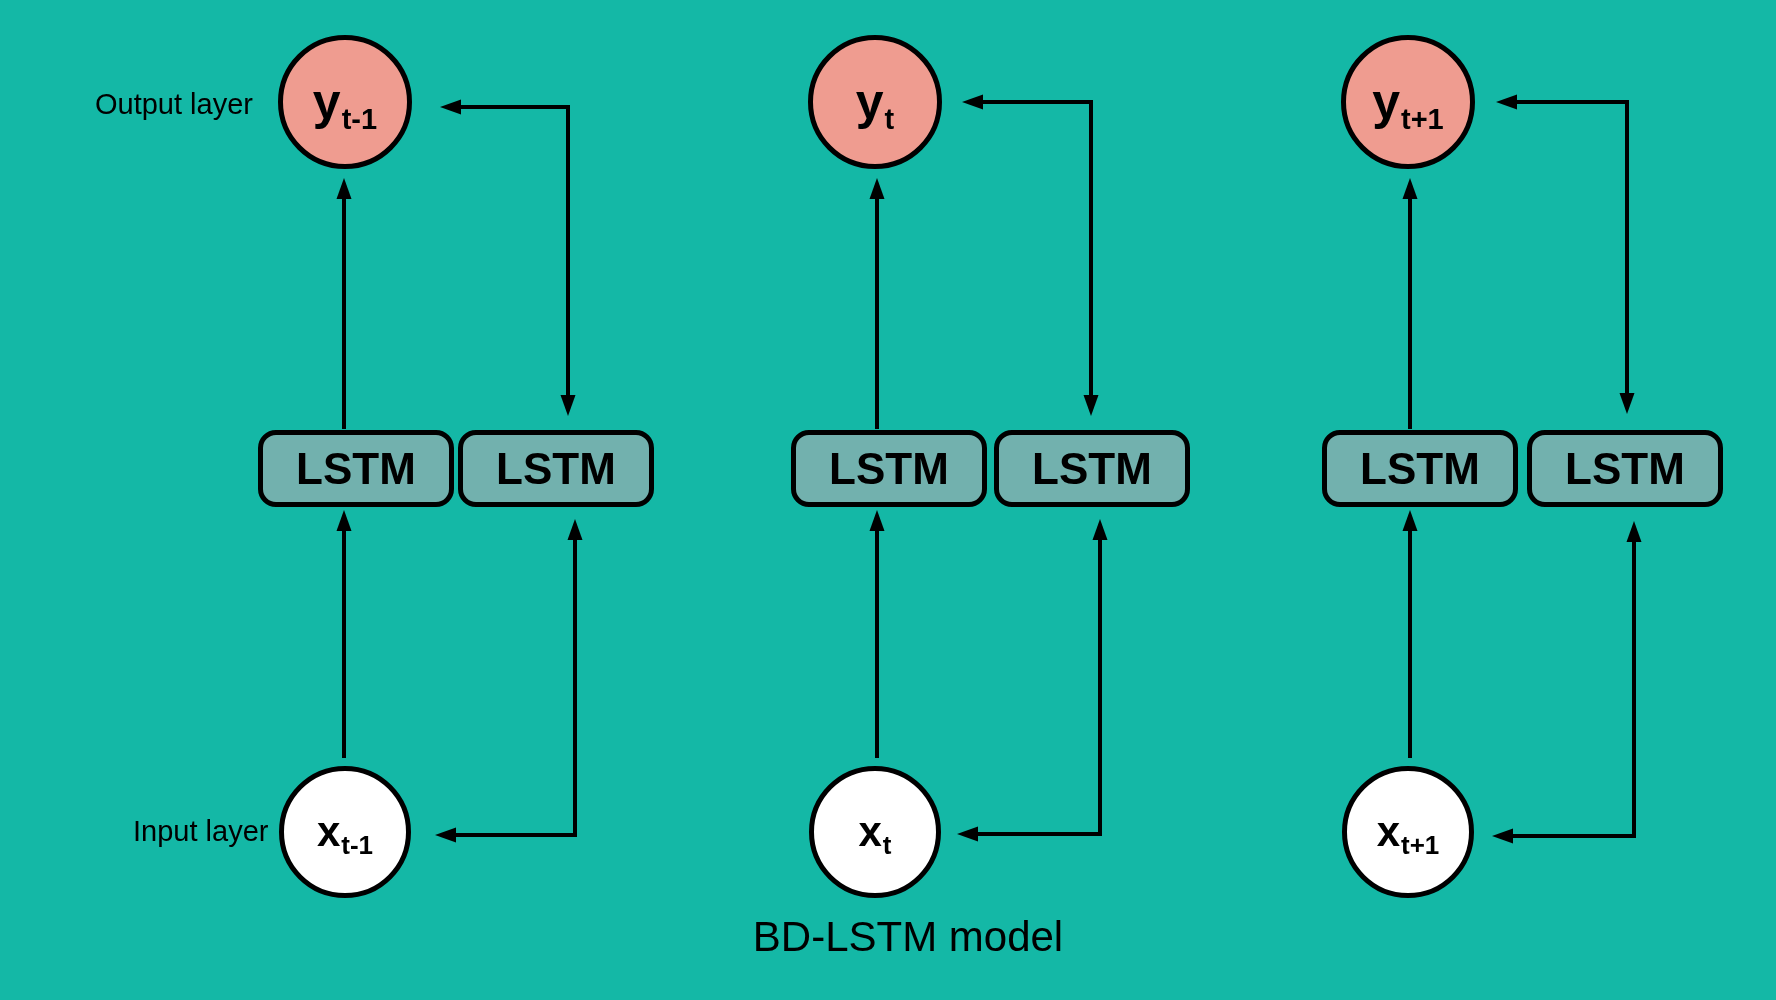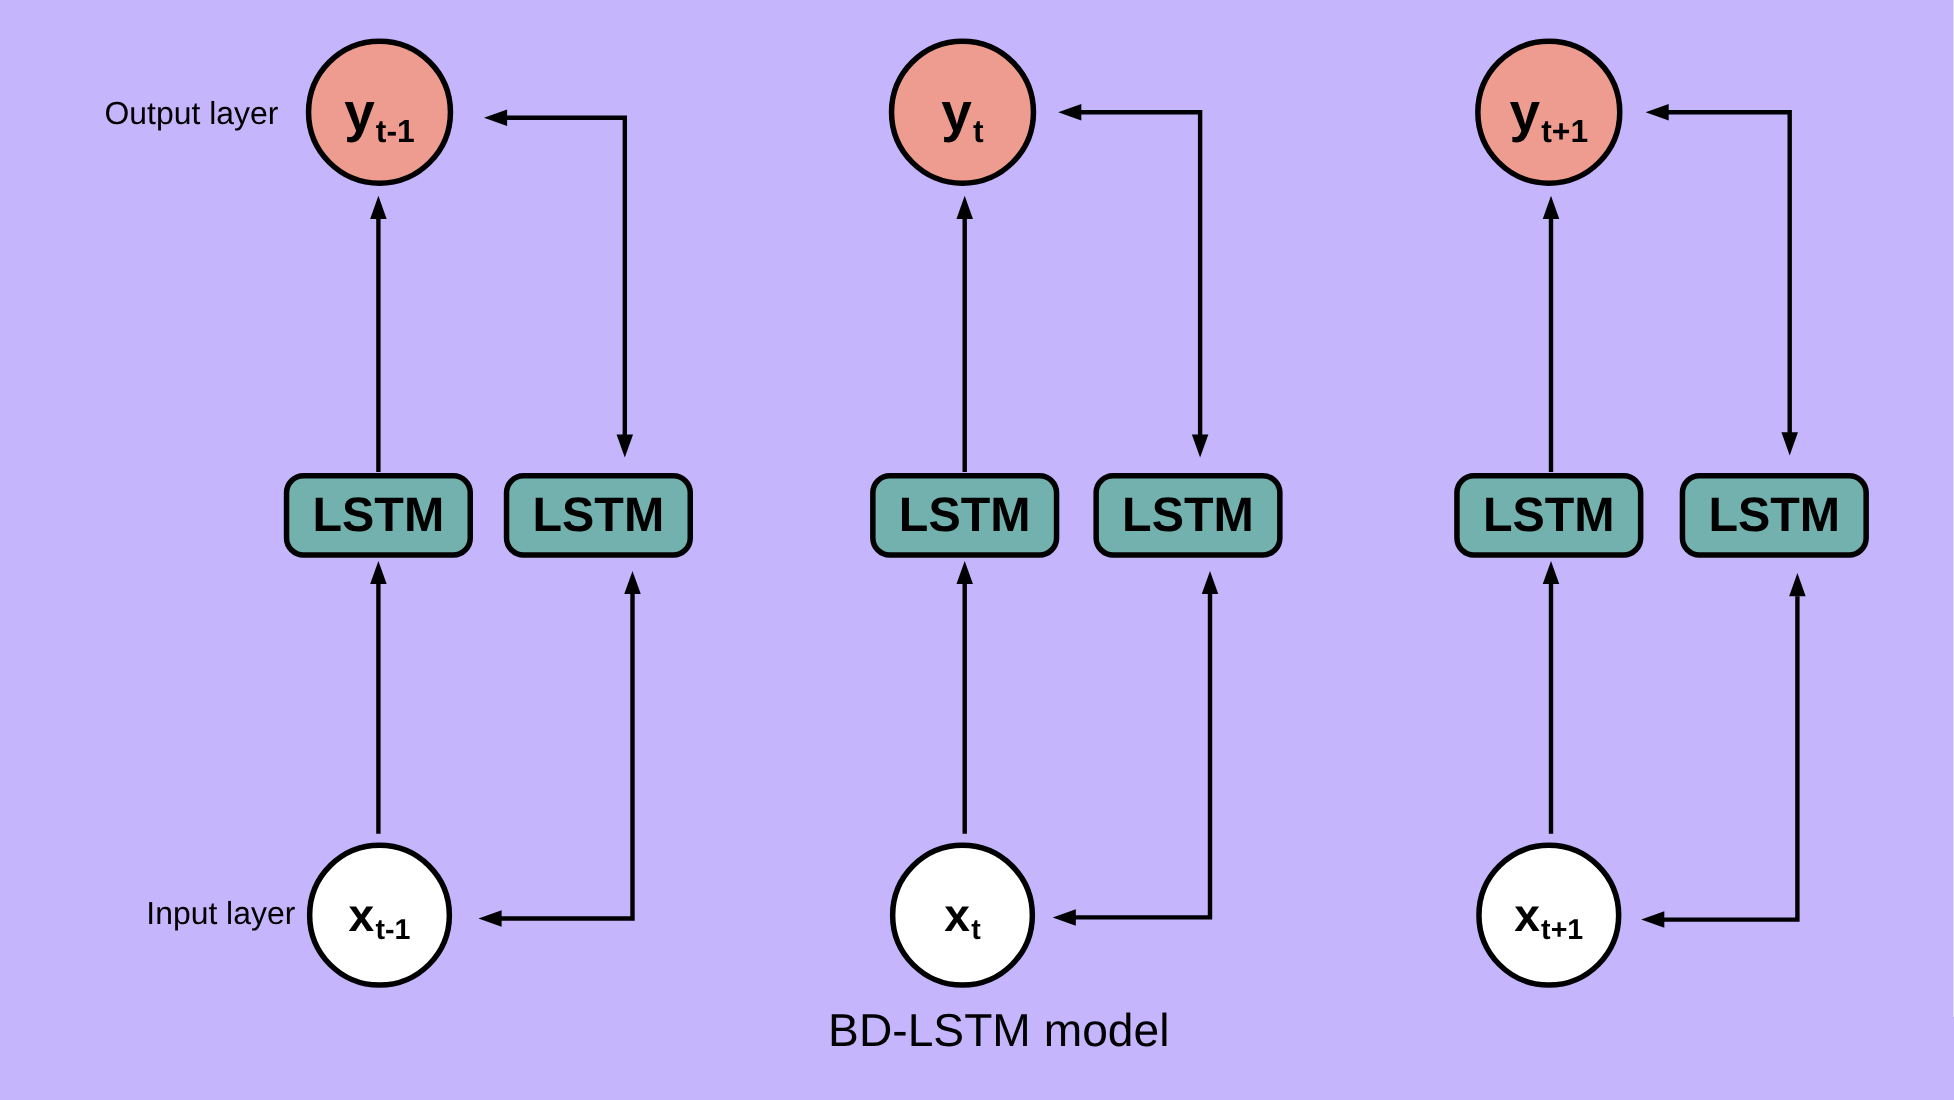--- a/index.html
+++ b/index.html
@@ -1,20 +1,20 @@
 <!DOCTYPE html>
 <html><head>
 <meta charset="utf-8">
 <style>
   html, body { margin: 0; padding: 0; background: #ffffff; }
   .canvas {
     position: relative;
     width: 1776px;
     height: 1000px;
-    background: #c4b5fd;
+    background: #14b8a6;
     overflow: hidden;
     font-family: "Liberation Sans", sans-serif;
     color: #000;
   }
   .arrows-layer {
     position: absolute;
     left: 0; top: 0;
     width: 1776px; height: 1000px;
   }
   .arrows-layer line, .arrows-layer polyline {
@@ -46,21 +46,21 @@
   .node-label { display: flex; align-items: baseline; font-weight: 700; line-height: 1; }
   .output .node-label .main { font-size: 50px; }
   .output .node-label .sub  { font-size: 29px; position: relative; top: 10px; margin-left: 1px; }
   .input .node-label .main  { font-size: 42px; }
   .input .node-label .sub   { font-size: 26px; position: relative; top: 8px; margin-left: 1px; }
 
   .lstm-box {
     position: absolute;
     box-sizing: border-box;
     top: 430px;
-    width: 172px; height: 77px;
+    width: 196px; height: 77px;
     background: #72B1AE;
     border: 5px solid #000;
     border-radius: 18px;
     display: flex;
     align-items: center;
     justify-content: center;
     font-weight: 700;
     font-size: 44px;
   }
 

